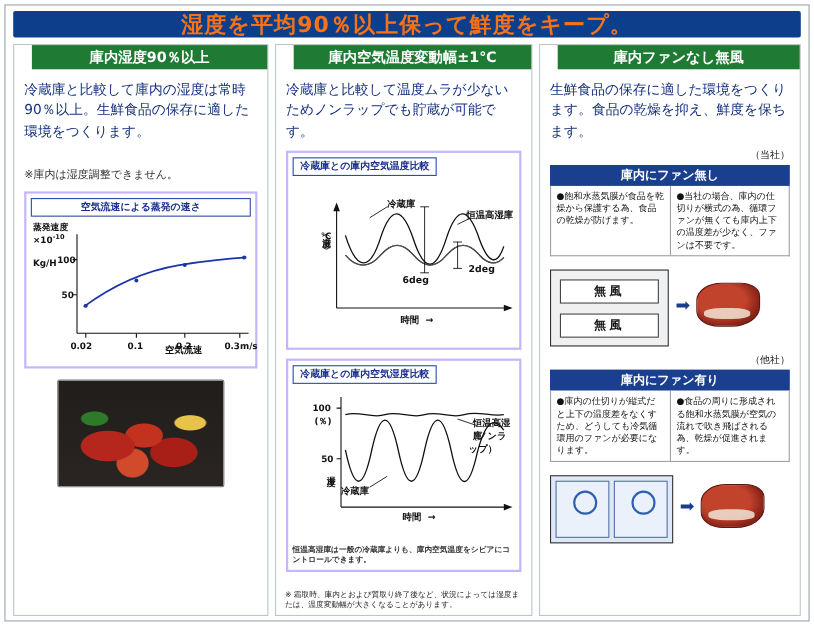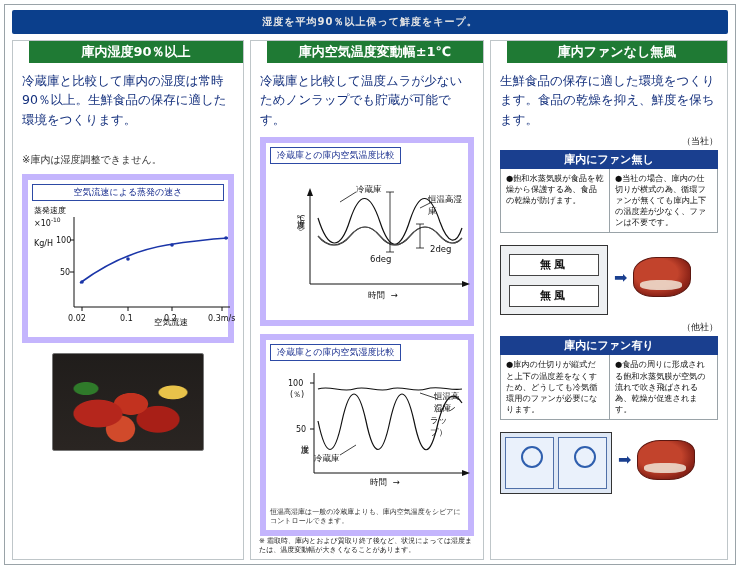--- a/index.html
+++ b/index.html
@@ -12,42 +12,42 @@
   }
   .page{position:relative;width:740px;height:569px;box-sizing:border-box;padding:6px;}
   .frame{position:absolute;left:4px;top:4px;width:732px;height:561px;border:1px solid #9aa3a8;box-sizing:border-box;}
 
   
   .banner{
     position:absolute;left:12px;top:10px;width:716px;height:24px;
     background:#0b3f8c;border-radius:2px;
     display:flex;align-items:center;justify-content:center;
   }
-  .banner span{color:#e5e5e5;font-weight:bold;font-size:10px;letter-spacing:1px;}
+  .banner span{color:#f97316;font-weight:bold;font-size:20px;letter-spacing:1px;}
 
   
   .cols{position:absolute;left:12px;top:40px;width:716px;height:520px;display:flex;gap:6px;}
   .col{position:relative;box-sizing:border-box;border:1px solid #bfc6c9;background:#fff;}
   .col.c1{width:232px;}
   .col.c2{width:234px;}
   .col.c3{width:252px;}
   .col-head{
     height:22px;display:flex;align-items:center;justify-content:center;
     color:#fff;font-weight:bold;font-size:13px;margin-left:16px;
   }
   .c1 .col-head{background:#1f7a34;}
   .c2 .col-head{background:#1f7a34;}
   .c3 .col-head{background:#1f7a34;}
   .col-body{padding:8px 9px;}
   .lead{font-size:12.5px;line-height:1.55;color:#14307d;}
   .c3 .lead{color:#14307d;}
   .note-tiny{font-size:10px;color:#333;margin-top:24px;line-height:1.3;}
 
   
-  .chartbox{margin-top:8px;border:6px solid #c4b5fd;padding:4px;background:#fff;}
+  .chartbox{margin-top:8px;border:2px solid #c4b5fd;padding:4px;background:#fff;font-weight:bold;}
   .chart-title{
     display:inline-block;border:1px solid #2d4aa5;padding:1px 6px;
     font-size:9px;color:#1a2f8f;background:#fff;margin-bottom:2px;
   }
   .chart-title.centerpos{display:block;text-align:center;}
   .vert{writing-mode:vertical-rl;text-orientation:upright;}
 
   
   .c1chart{position:relative;width:208px;height:130px;}
   .photo{

